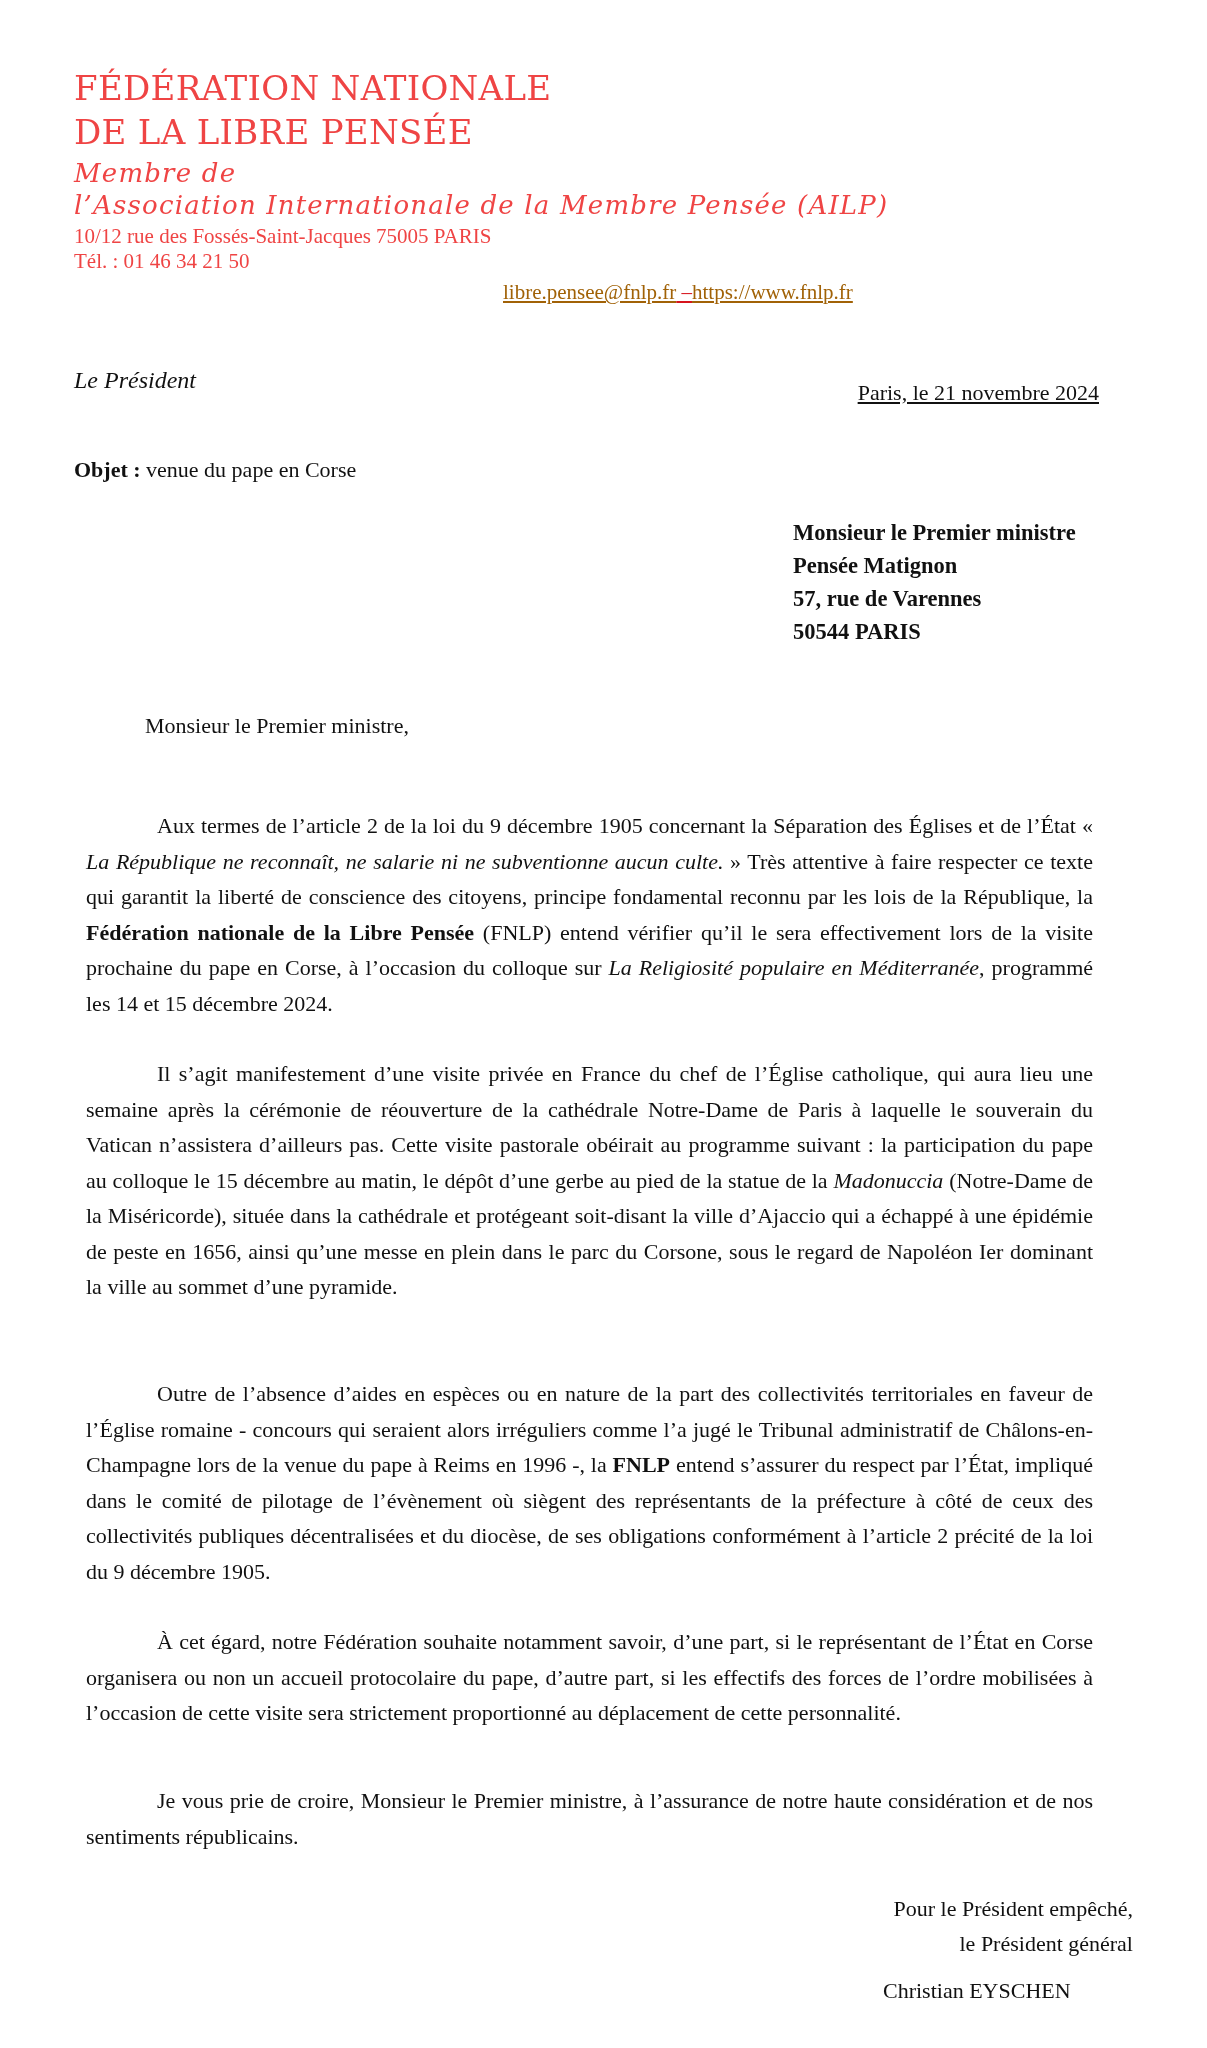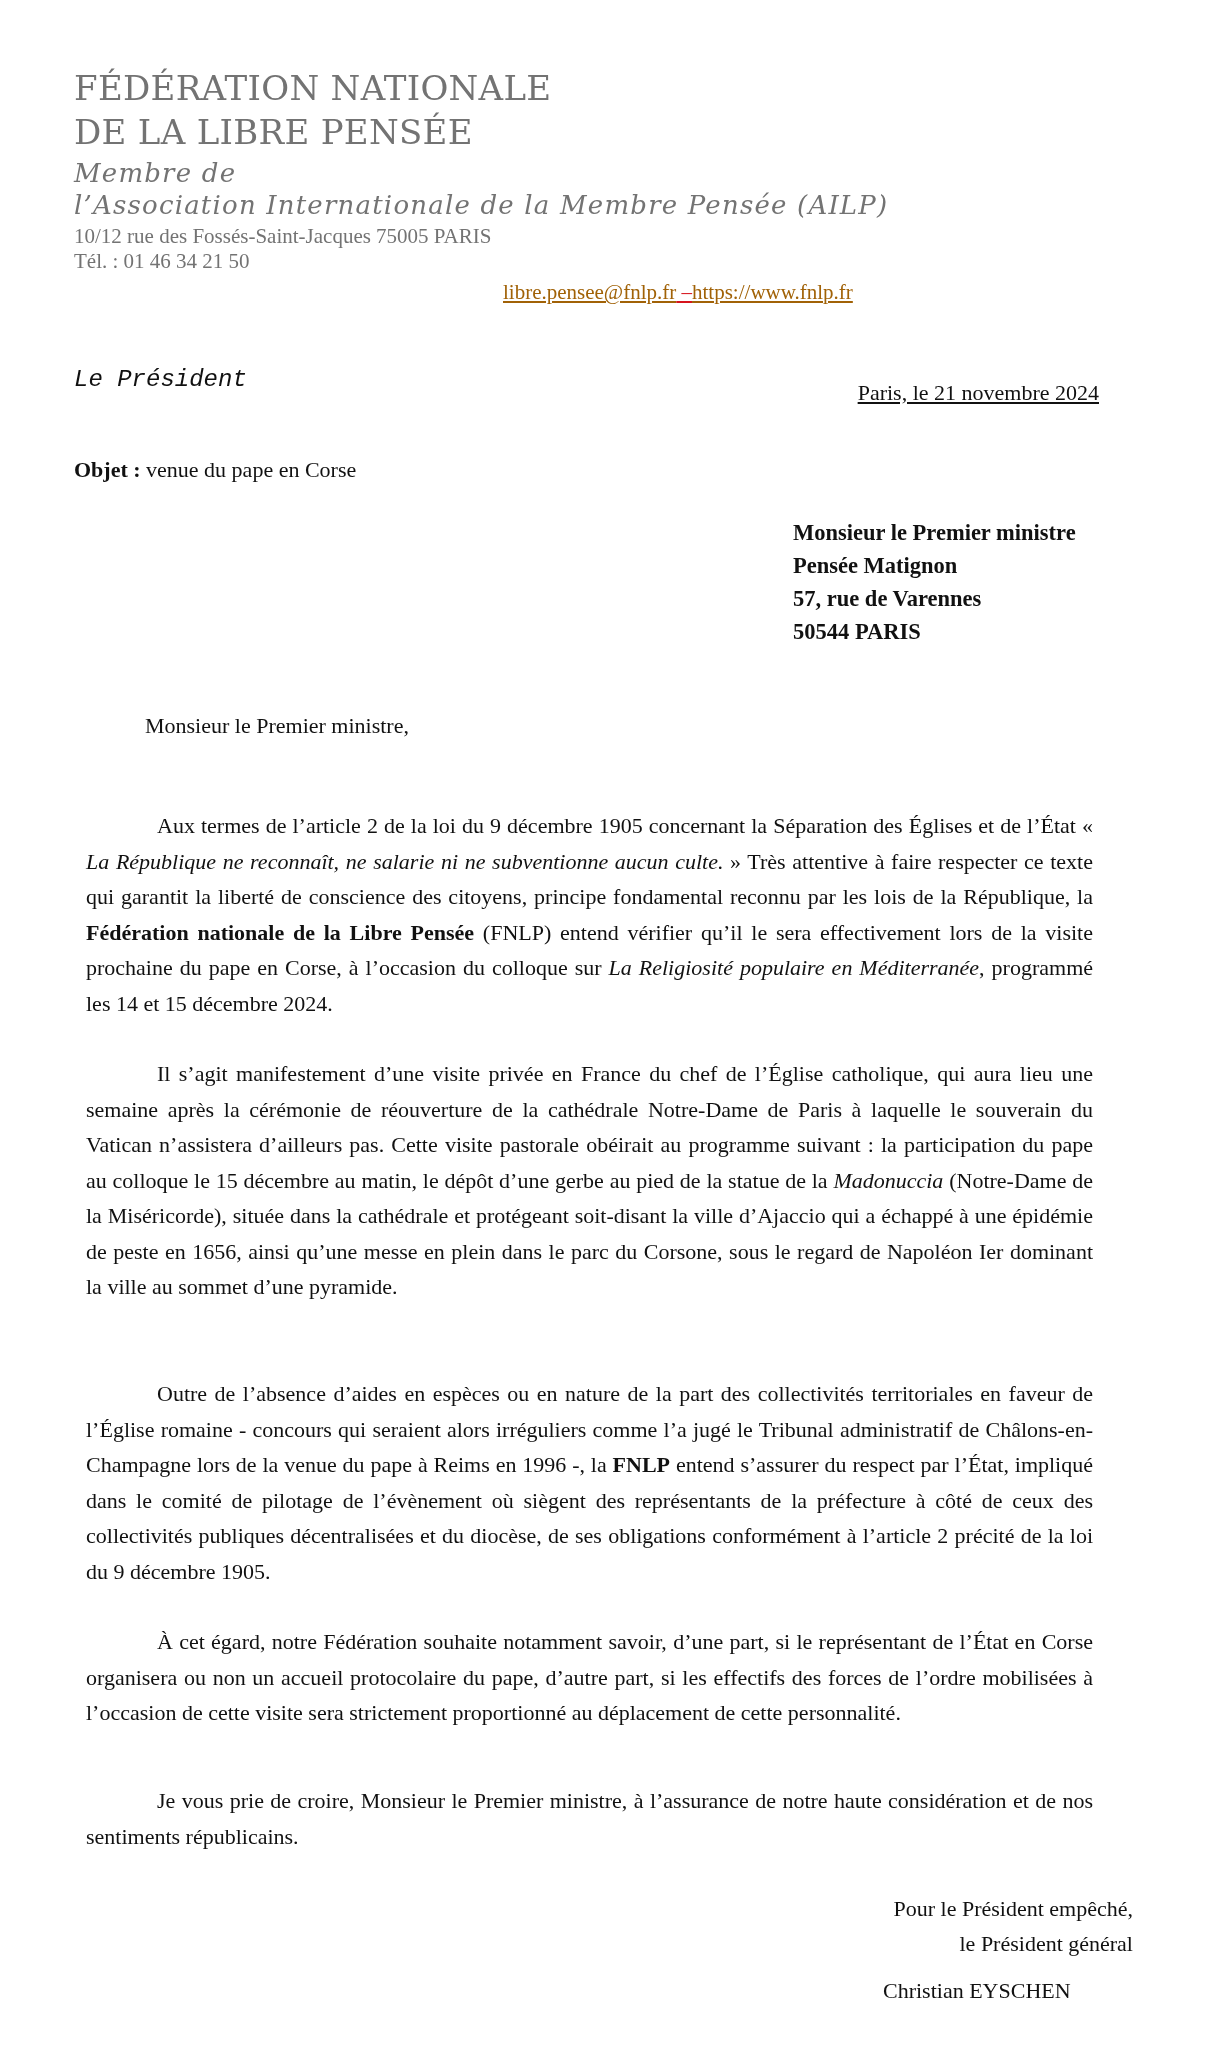--- a/index.html
+++ b/index.html
@@ -1,26 +1,26 @@
 <!DOCTYPE html>
 <html><head>
   <meta charset="utf-8">
   <style>
     html, body { margin: 0; padding: 0; background: #ffffff; }
     body { width: 1207px; height: 2048px; position: relative; overflow: hidden;
            font-family: "Liberation Serif", "DejaVu Serif", serif; color: #111; }
     .abs { position: absolute; }
-    .red { color: #737373; }
+    .red { color: #ef4444; }
     .title { font-family: "DejaVu Serif", "Liberation Serif", serif; font-size: 34px; line-height: 44px; letter-spacing: 0.3px; left: 74px; }
     .membre { font-family: "DejaVu Serif", "Liberation Serif", serif; font-style: italic; font-size: 26px; line-height: 32px; letter-spacing: 1.2px; left: 74px; }
     .addr { font-family: "Liberation Serif", serif; font-size: 21px; line-height: 26px; left: 74px; }
     .links { left: 503px; top: 279px; font-size: 21px; line-height: 26px; color: #1c1c7e; white-space: nowrap; }
     .links a { color: #a16207; text-decoration: underline; }
     .links .sep { color: #d6141c; text-decoration: underline; text-decoration-color: #d6141c; }
-    .president { left: 74px; top: 365px; font-family: Liberation Mono, monospace; font-style: italic; font-size: 24px; line-height: 30px; }
+    .president { left: 74px; top: 365px; font-family: Liberation Serif, serif; font-style: italic; font-size: 24px; line-height: 30px; }
     .date { left: 813px; top: 379px; width: 286px; text-align: right; font-size: 22px; line-height: 28px; text-decoration: underline; white-space: nowrap; }
     .objet { left: 74px; top: 456px; font-size: 22px; line-height: 28px; }
     .objet b { font-weight: bold; }
     .recipient { left: 793px; top: 516px; font-weight: bold; font-size: 22.5px; line-height: 33px; }
     .recipient div { white-space: nowrap; }
     .salutation { left: 145px; top: 712px; font-size: 22px; line-height: 28px; }
     .body { left: 74px; width: 1031px; font-size: 22px; line-height: 35.5px; text-align: justify; }
     .body p { margin: 12px; text-indent: 71px; }
     .body i { font-style: italic; }
     .body b { font-weight: bold; }

